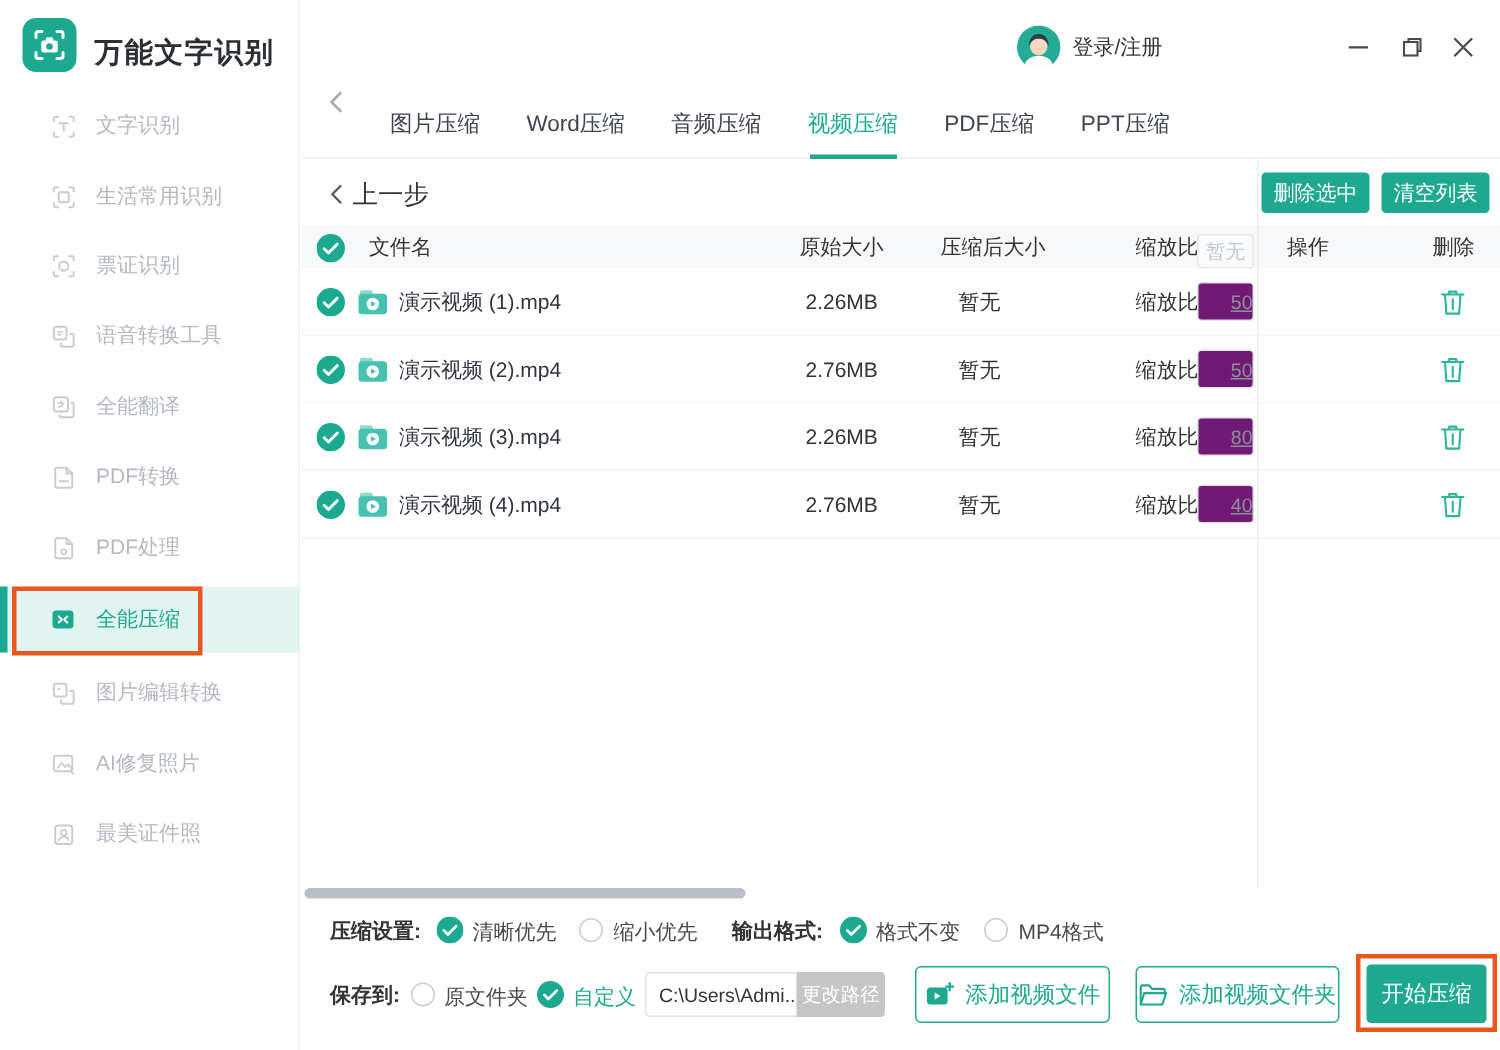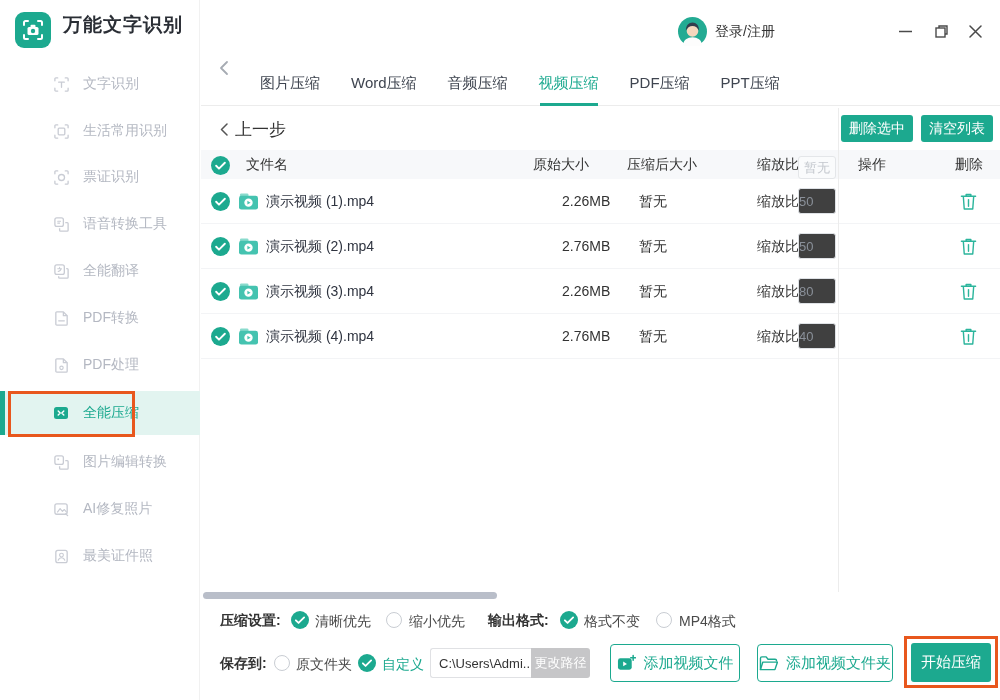--- a/index.html
+++ b/index.html
@@ -9,24 +9,24 @@
     --ann:#E8571D;
     --txt:#333;
     --gray-txt:#B4B8C2;
   }
   *{box-sizing:border-box;margin:0;padding:0;font-family:"Liberation Sans",sans-serif;}
   html,body{width:1000px;height:700px;background:#fff;overflow:hidden;}
   .stage{position:relative;width:1000px;height:700px;background:#fff;}
 
   
   .sidebar{position:absolute;left:0;top:0;width:200px;height:700px;background:#fff;border-right:1px solid #f1f1f1;z-index:2;}
-  .brand{position:absolute;left:15px;top:12px;display:flex;align-items:flex-start;gap:12px;}
+  .brand{position:absolute;left:15px;top:12px;display:flex;align-items:flex-end;gap:12px;}
   .brand-icon{width:36px;height:36px;border-radius:9px;background:var(--teal);display:flex;align-items:center;justify-content:center;}
   .brand-title{font-size:19px;font-weight:bold;color:#2A2E35;letter-spacing:1px;}
-  .nav-item{position:absolute;left:0;width:200px;height:44px;display:flex;align-items:center;padding-left:52px;color:var(--gray-txt);font-size:14px;cursor:pointer;}
+  .nav-item{position:absolute;left:0;width:200px;height:44px;display:flex;align-items:center;padding-left:33px;color:var(--gray-txt);font-size:14px;cursor:pointer;}
   .nav-item .nicon{width:18px;height:18px;margin-right:13px;flex:0 0 18px;display:flex;align-items:center;justify-content:center;}
   .nav-item.active{background:var(--teal-light);color:var(--teal);}
   .active-bar{position:absolute;left:0;top:0;width:5px;height:44px;background:var(--teal);}
 
   
   .avatar{position:absolute;left:678px;top:17px;width:29px;height:29px;cursor:pointer;z-index:3;}
   .login{position:absolute;left:715px;top:23px;font-size:14px;color:#333;cursor:pointer;z-index:3;}
   .winbtn{position:absolute;top:23px;width:18px;height:16px;display:flex;align-items:center;justify-content:center;cursor:pointer;z-index:3;}
   .winbtn.min{left:896px;} .winbtn.max{left:932px;} .winbtn.close{left:966px;}
 
@@ -48,24 +48,24 @@
   .thead span{position:absolute;top:6px;}
   .chkpos{position:absolute;left:10px;top:5px;width:19px;height:19px;cursor:pointer;}
   .h-name{left:45px;} .h-orig{left:332px;} .h-comp{left:426px;} .h-scale{left:556px;}
   .h-op{left:657px;} .h-del{left:754px;}
   .scalebox-dis{position:absolute;left:597px;top:3px;width:38px;height:23px;border:1px solid #E4E6E9;border-radius:3px;background:#FAFBFC;color:#C3C7CD;font-size:13px;text-align:center;line-height:21px;}
   .rows{position:absolute;left:201px;top:179px;width:799px;}
   .row{position:relative;height:45px;border-bottom:1px solid #F3F4F6;background:#fff;}
   .row .chk{position:absolute;left:10px;top:13px;width:19px;height:19px;cursor:pointer;}
   .row .ficon{position:absolute;left:37px;top:13px;}
   .row .fname{position:absolute;left:65px;top:14px;font-size:14px;color:#2F3440;}
-  .row .osize{position:absolute;left:336px;top:14px;font-size:14px;color:#333;margin-left:25px;}
+  .row .osize{position:absolute;left:336px;top:14px;font-size:14px;color:#333;}
   .row .csize{position:absolute;left:438px;top:14px;font-size:14px;color:#333;}
   .row .slabel{position:absolute;left:556px;top:14px;font-size:14px;color:#333;}
-  .row .sinput{position:absolute;left:597px;top:9px;width:38px;height:26px;border:1px solid #DFE2E6;border-radius:3px;text-align:left;font-size:13px;color:#8A9099;background:#404040;}
+  .row .sinput{position:absolute;left:597px;top:9px;width:38px;height:26px;border:1px solid #DFE2E6;border-radius:3px;text-align:right;font-size:13px;color:#8A9099;background:#701a75;text-decoration:underline;}
   .row .trash{position:absolute;left:759px;top:13px;width:18px;height:19px;cursor:pointer;}
   .vline{position:absolute;left:838px;top:108px;width:1px;height:484px;background:#ECECEC;z-index:1;}
   .hscroll{position:absolute;left:203px;top:592px;width:294px;height:7px;background:#B9BEC9;border-radius:4px;cursor:pointer;}
 
   
   .blabel{position:absolute;font-size:14px;font-weight:bold;color:#333;}
   .boption{position:absolute;font-size:14px;color:#4A4A4A;cursor:pointer;}
   .bcheck{position:absolute;width:18px;height:18px;cursor:pointer;}
   .bradio{position:absolute;width:16px;height:16px;border:1px solid #C9CDD3;border-radius:50%;background:#fff;cursor:pointer;}
   .custom-opt{color:var(--teal);}

